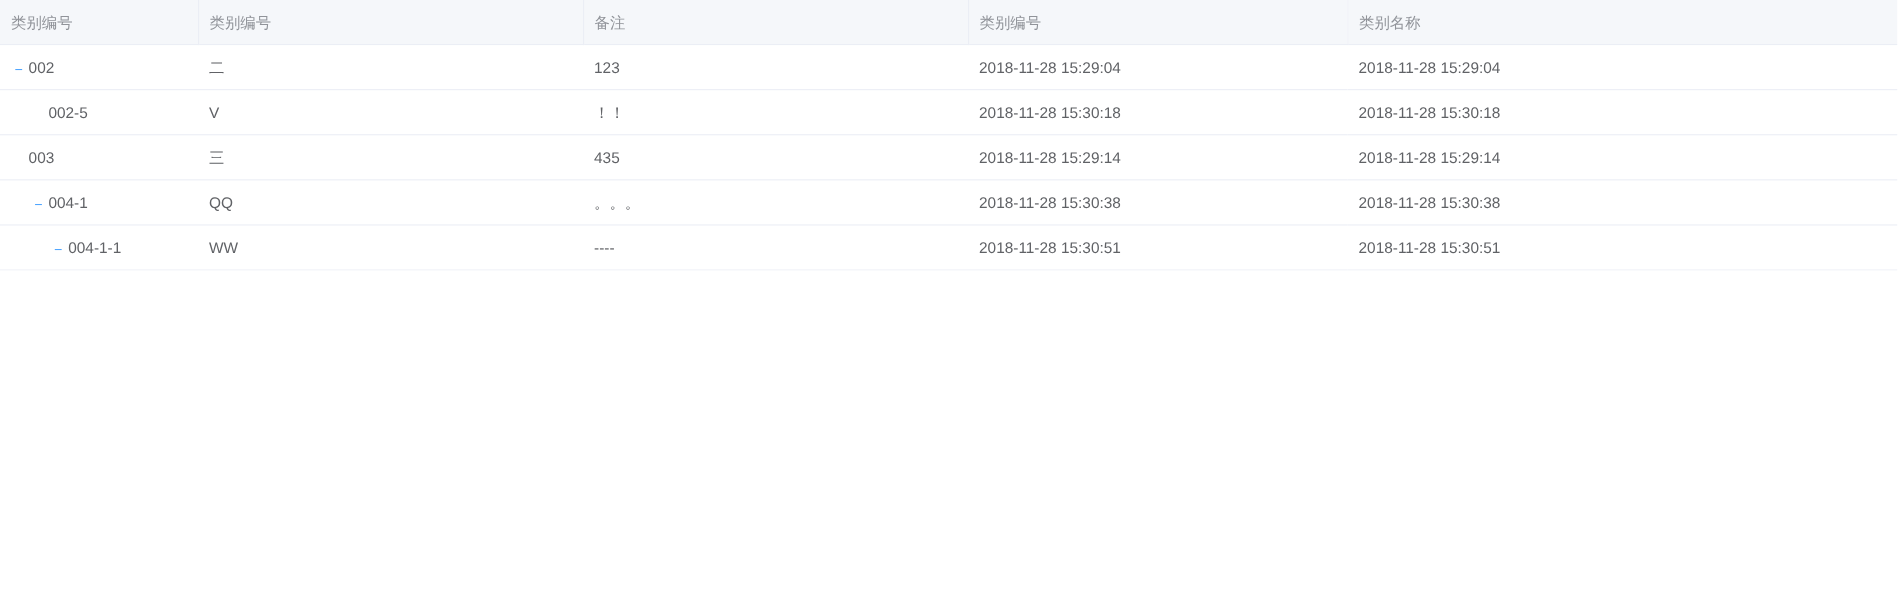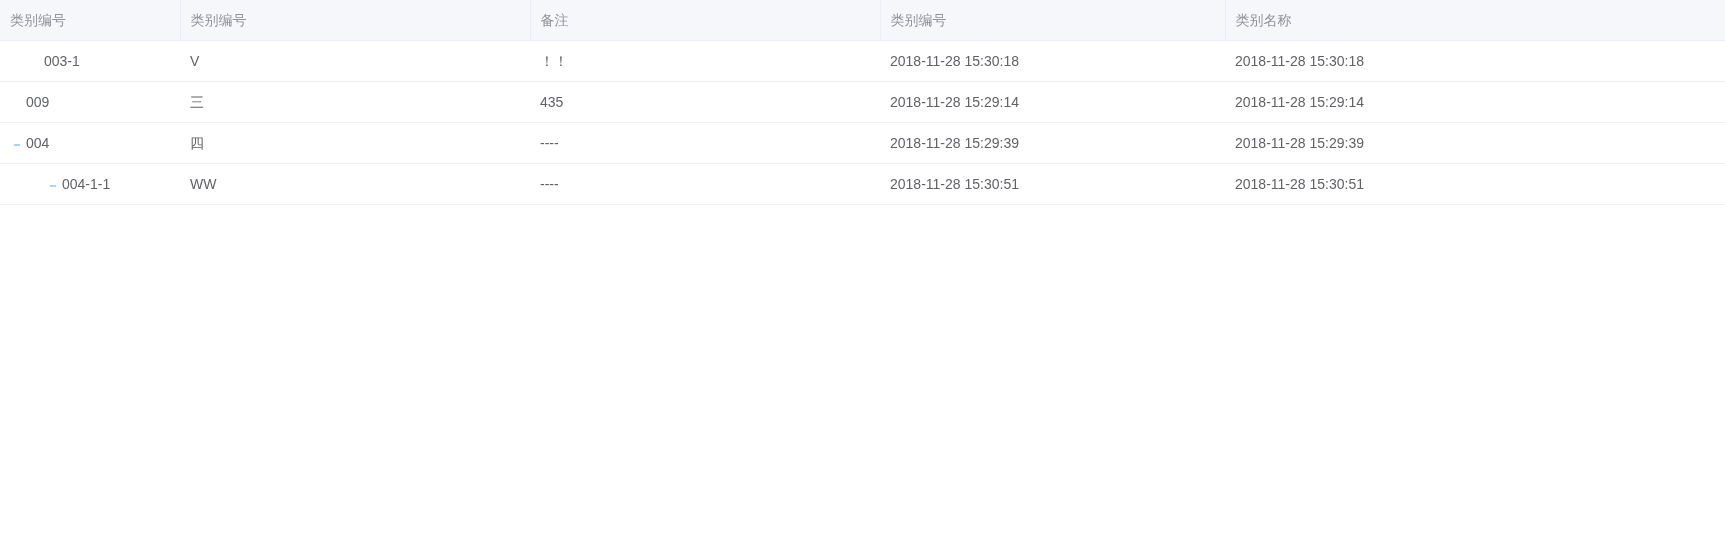--- a/index.html
+++ b/index.html
@@ -73,39 +73,46 @@
     <tr>
       <th>类别编号</th>
       <th>类别编号</th>
       <th>备注</th>
       <th>类别编号</th>
       <th>类别名称</th>
     </tr>
   </thead>
   <tbody id="tbody">
       <tr>
-        <td class="code-cell"><span class="indent" style="width: 18px;"></span><span class="expand-icon"></span><span>003-1</span></td>
+        <td class="code-cell"><span class="indent" style="width: 0px;"></span><span class="expand-icon">－</span><span>002</span></td>
+        <td>二</td>
+        <td>123</td>
+        <td>2018-11-28 15:29:04</td>
+        <td>2018-11-28 15:29:04</td>
+      </tr>
+      <tr>
+        <td class="code-cell"><span class="indent" style="width: 18px;"></span><span class="expand-icon"></span><span>002-5</span></td>
         <td>V</td>
         <td>！！</td>
         <td>2018-11-28 15:30:18</td>
         <td>2018-11-28 15:30:18</td>
       </tr>
       <tr>
-        <td class="code-cell"><span class="indent" style="width: 0px;"></span><span class="expand-icon"></span><span>009</span></td>
+        <td class="code-cell"><span class="indent" style="width: 0px;"></span><span class="expand-icon"></span><span>003</span></td>
         <td>三</td>
         <td>435</td>
         <td>2018-11-28 15:29:14</td>
         <td>2018-11-28 15:29:14</td>
       </tr>
       <tr>
-        <td class="code-cell"><span class="indent" style="width: 0px;"></span><span class="expand-icon">－</span><span>004</span></td>
-        <td>四</td>
-        <td>----</td>
-        <td>2018-11-28 15:29:39</td>
-        <td>2018-11-28 15:29:39</td>
+        <td class="code-cell"><span class="indent" style="width: 18px;"></span><span class="expand-icon">－</span><span>004-1</span></td>
+        <td>QQ</td>
+        <td>。。。</td>
+        <td>2018-11-28 15:30:38</td>
+        <td>2018-11-28 15:30:38</td>
       </tr>
       <tr>
         <td class="code-cell"><span class="indent" style="width: 36px;"></span><span class="expand-icon">－</span><span>004-1-1</span></td>
         <td>WW</td>
         <td>----</td>
         <td>2018-11-28 15:30:51</td>
         <td>2018-11-28 15:30:51</td>
       </tr>
     </tbody>
 </table>

